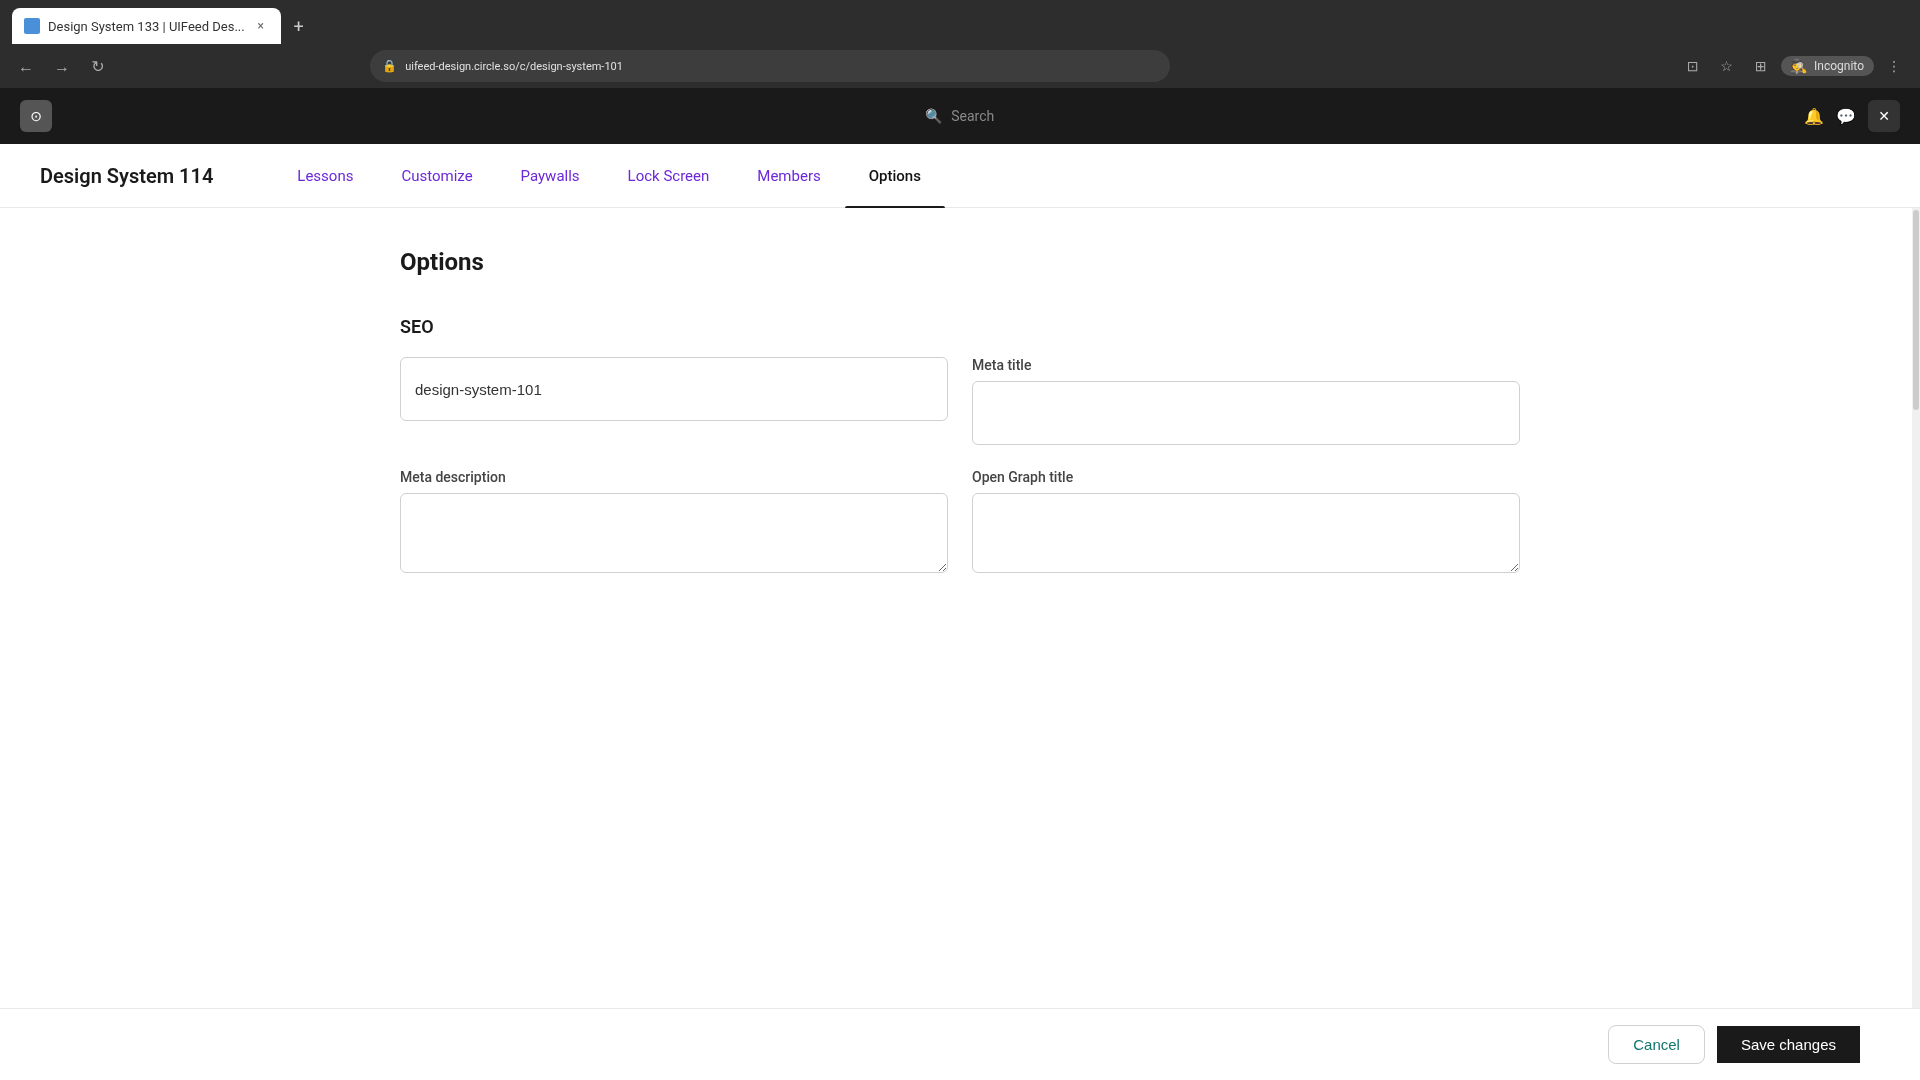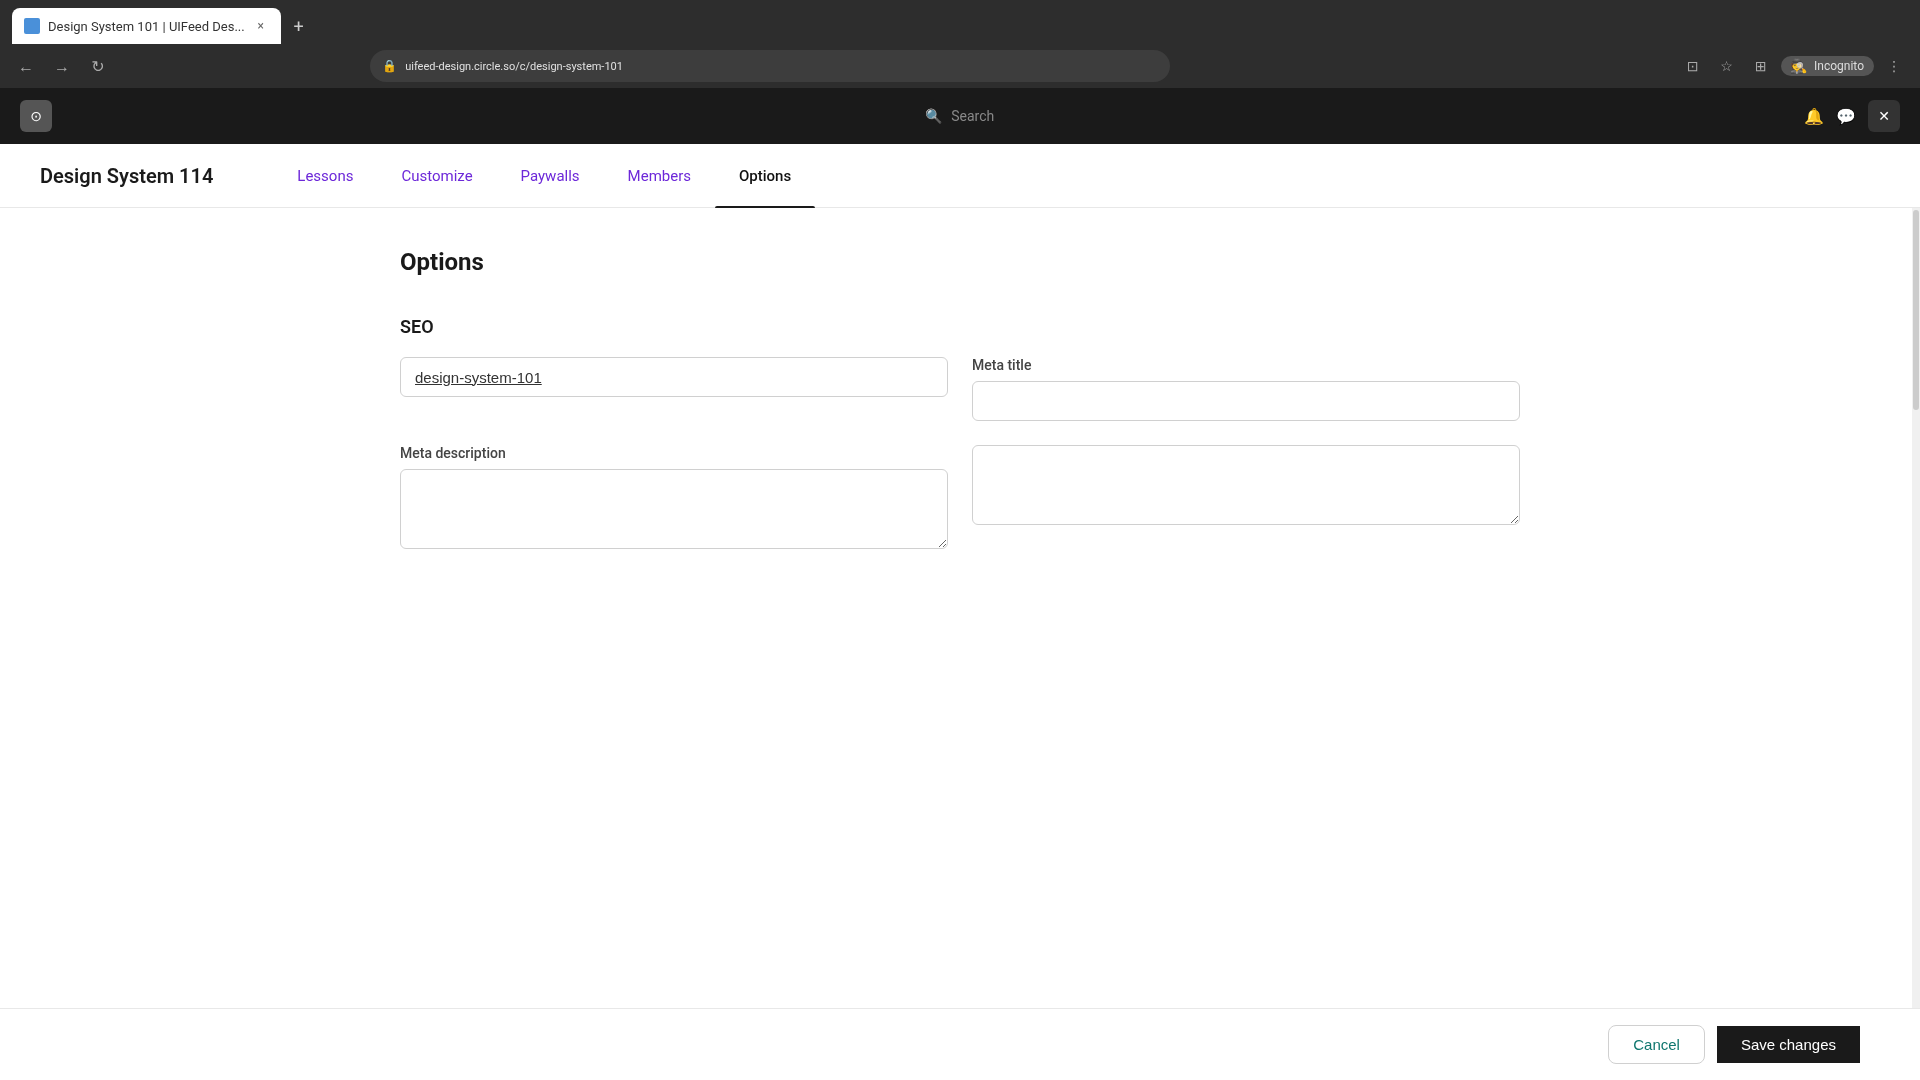--- a/index.html
+++ b/index.html
@@ -374,29 +374,28 @@
       display: inline-flex;
       align-items: center;
       justify-content: center;
       font-size: 11px;
       color: #888;
       cursor: pointer;
     }
 
     .form-input {
       width: 100%;
-      height: 40px;
+      height: 64px;
       border: 1px solid #d0d0d0;
       border-radius: 6px;
       padding: 0 14px;
       font-size: 15px;
       color: #333;
       outline: none;
       background: #fff;
-      text-decoration: underline;
     }
 
     .form-textarea {
       width: 100%;
       height: 80px;
       border: 1px solid #d0d0d0;
       border-radius: 6px;
       padding: 10px 14px;
       font-size: 15px;
       color: #333;
@@ -471,21 +470,21 @@
     }
   </style>
 </head>
 <body>
 
 <div class="browser-chrome">
 
   <div class="tab-bar">
     <div class="tab">
       <div class="tab-favicon"></div>
-      <span class="tab-title">Design System 101 | UIFeed Des...</span>
+      <span class="tab-title">Design System 133 | UIFeed Des...</span>
       <div class="tab-close">×</div>
     </div>
     <div class="new-tab-btn">+</div>
   </div>
 
   <div class="address-bar-row">
     <div class="nav-btn">←</div>
     <div class="nav-btn">→</div>
     <div class="nav-btn">↻</div>
 
@@ -532,20 +531,23 @@
       <div class="nav-tab">
         <span>Lessons</span>
       </div>
       <div class="nav-tab">
         <span>Customize</span>
       </div>
       <div class="nav-tab">
         <span>Paywalls</span>
       </div>
       <div class="nav-tab">
+        <span>Lock Screen</span>
+      </div>
+      <div class="nav-tab">
         <span>Members</span>
       </div>
       <div class="nav-tab active">
         <span>Options</span>
       </div>
     </nav>
   </div>
 
   <div class="content-area">
     <div class="content-inner">
@@ -568,20 +570,21 @@
             <label class="form-label">Meta title</label>
             <input type="text" class="form-input" value="" style="">
           </div>
 
           <div class="form-group">
             <label class="form-label">Meta description</label>
             <textarea class="form-textarea" style=""></textarea>
           </div>
 
           <div class="form-group">
+            <label class="form-label">Open Graph title</label>
             <textarea class="form-textarea" style=""></textarea>
           </div>
         </div>
       </div>
 
     </div>
 
     <div class="scroll-indicator">
       <div class="scroll-thumb"></div>
     </div>

